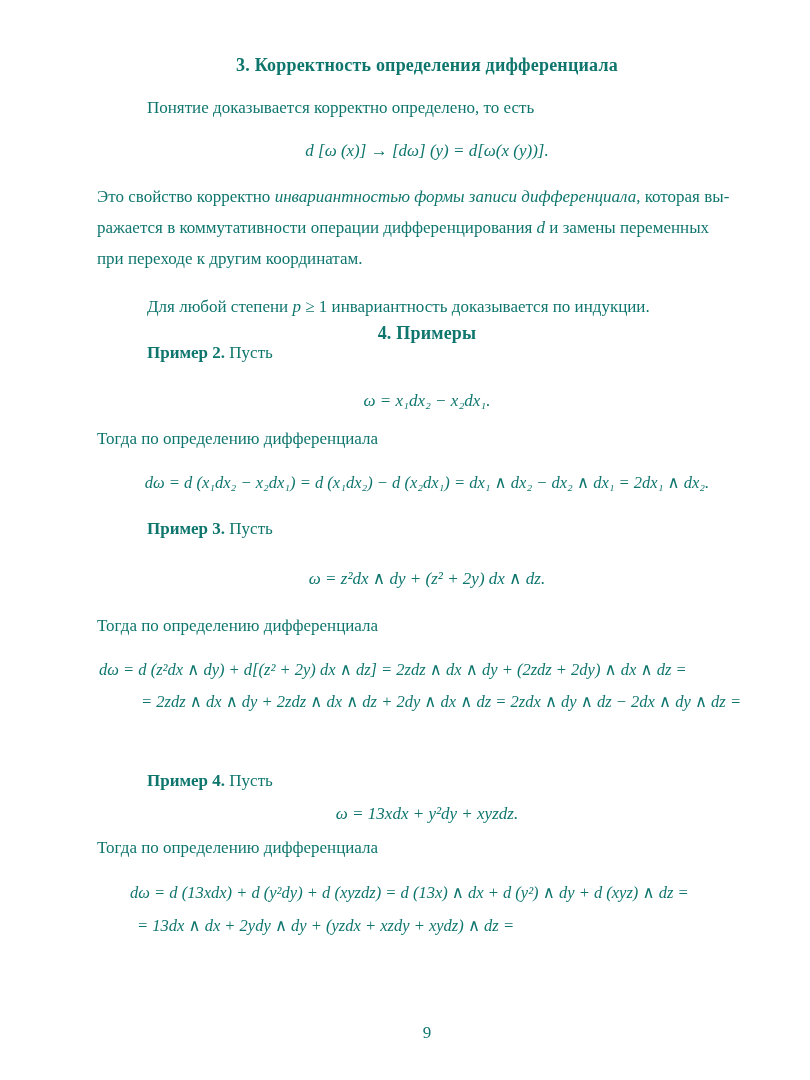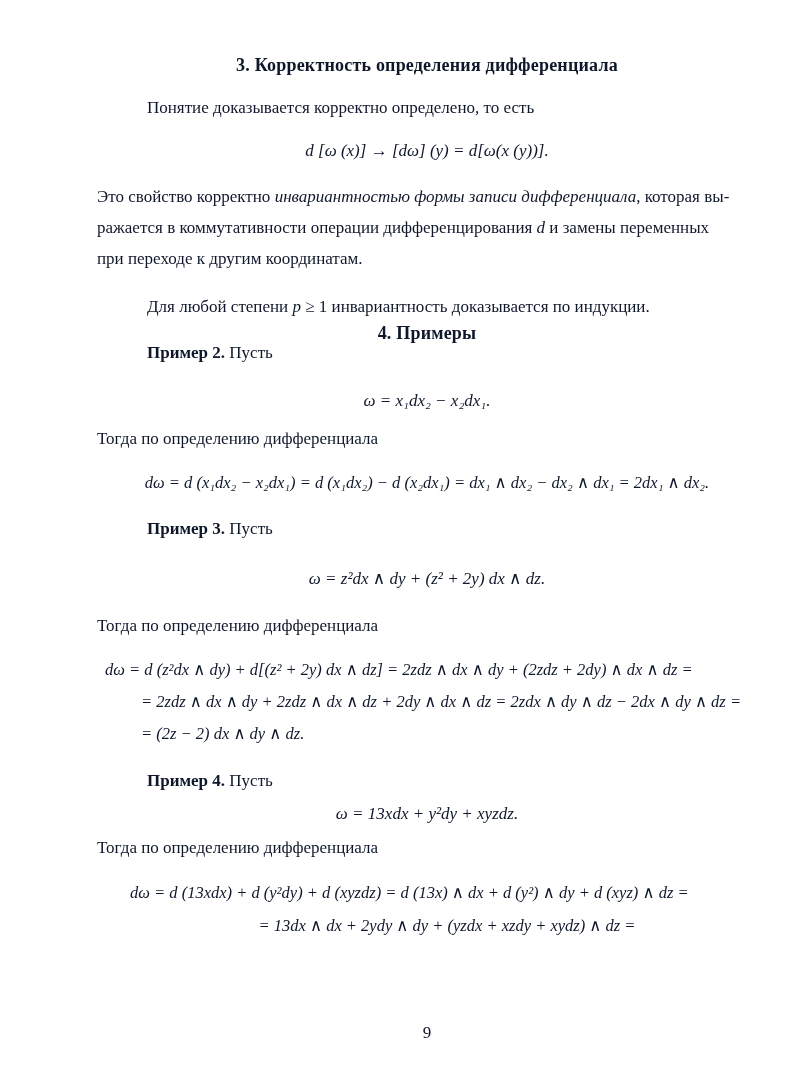--- a/index.html
+++ b/index.html
@@ -2,44 +2,44 @@
 <html lang="ru"><head>
 <meta charset="utf-8">
 <style>
   html, body { margin: 0; padding: 0; background: #ffffff; }
   .page {
     position: relative;
     width: 810px;
     height: 1080px;
     background: #ffffff;
     font-family: "Liberation Serif", "DejaVu Serif", serif;
-    color: #0f172a;
+    color: #0f766e;
     overflow: hidden;
   }
   .block {
     position: absolute;
     left: 97px;
     width: 660px;
     font-size: 17px;
     line-height: 31px;
     white-space: nowrap;
   }
   .center { text-align: center; }
   .indent { padding-left: 50px; }
   .heading { font-weight: bold; font-size: 18px; letter-spacing: 0.2px; }
   .math { font-style: italic; }
   .em { font-style: italic; }
   .bold { font-weight: bold; }
   .eq { font-size: 16.5px; }
   .eq3 { line-height: 32px; }
   .eq4 { line-height: 33px; }
-  .eq3 .eq-first { margin-left: 8px; }
+  .eq3 .eq-first { margin-left: 2px; }
   .eq3 .eq-cont  { margin-left: 44px; }
   .eq4 .eq-first { margin-left: 33px; }
-  .eq4 .eq-cont  { margin-left: 40px; text-align: center; }
+  .eq4 .eq-cont  { margin-left: 40px; }
   .pagenum { font-size: 17px; }
 </style>
 </head>
 <body>
 
 <div class="page">
 
   <div class="block center heading" style="top:50px">3. Корректность определения дифференциала</div>
 
   <div class="block indent" style="top:92px">
@@ -74,21 +74,20 @@
     <span class="bold">Пример 3.</span><span> Пусть</span>
   </div>
 
   <div class="block center math" style="top:563px">ω = z²dx ∧ dy + (z² + 2y) dx ∧ dz.</div>
 
   <div class="block" style="top:610px">Тогда по определению дифференциала</div>
 
   <div class="block math eq eq3" style="top:654px">
     <div class="eq-first">dω = d (z²dx ∧ dy) + d[(z² + 2y) dx ∧ dz] = 2zdz ∧ dx ∧ dy + (2zdz + 2dy) ∧ dx ∧ dz =</div>
     <div class="eq-cont">= 2zdz ∧ dx ∧ dy + 2zdz ∧ dx ∧ dz + 2dy ∧ dx ∧ dz = 2zdx ∧ dy ∧ dz − 2dx ∧ dy ∧ dz =</div>
-    <div class="eq-cont">= (2z − 2) dx ∧ dy ∧ dz.</div>
   </div>
 
   <div class="block indent" style="top:765px">
     <span class="bold">Пример 4.</span><span> Пусть</span>
   </div>
 
   <div class="block center math" style="top:798px">ω = 13xdx + y²dy + xyzdz.</div>
 
   <div class="block" style="top:832px">Тогда по определению дифференциала</div>
 

